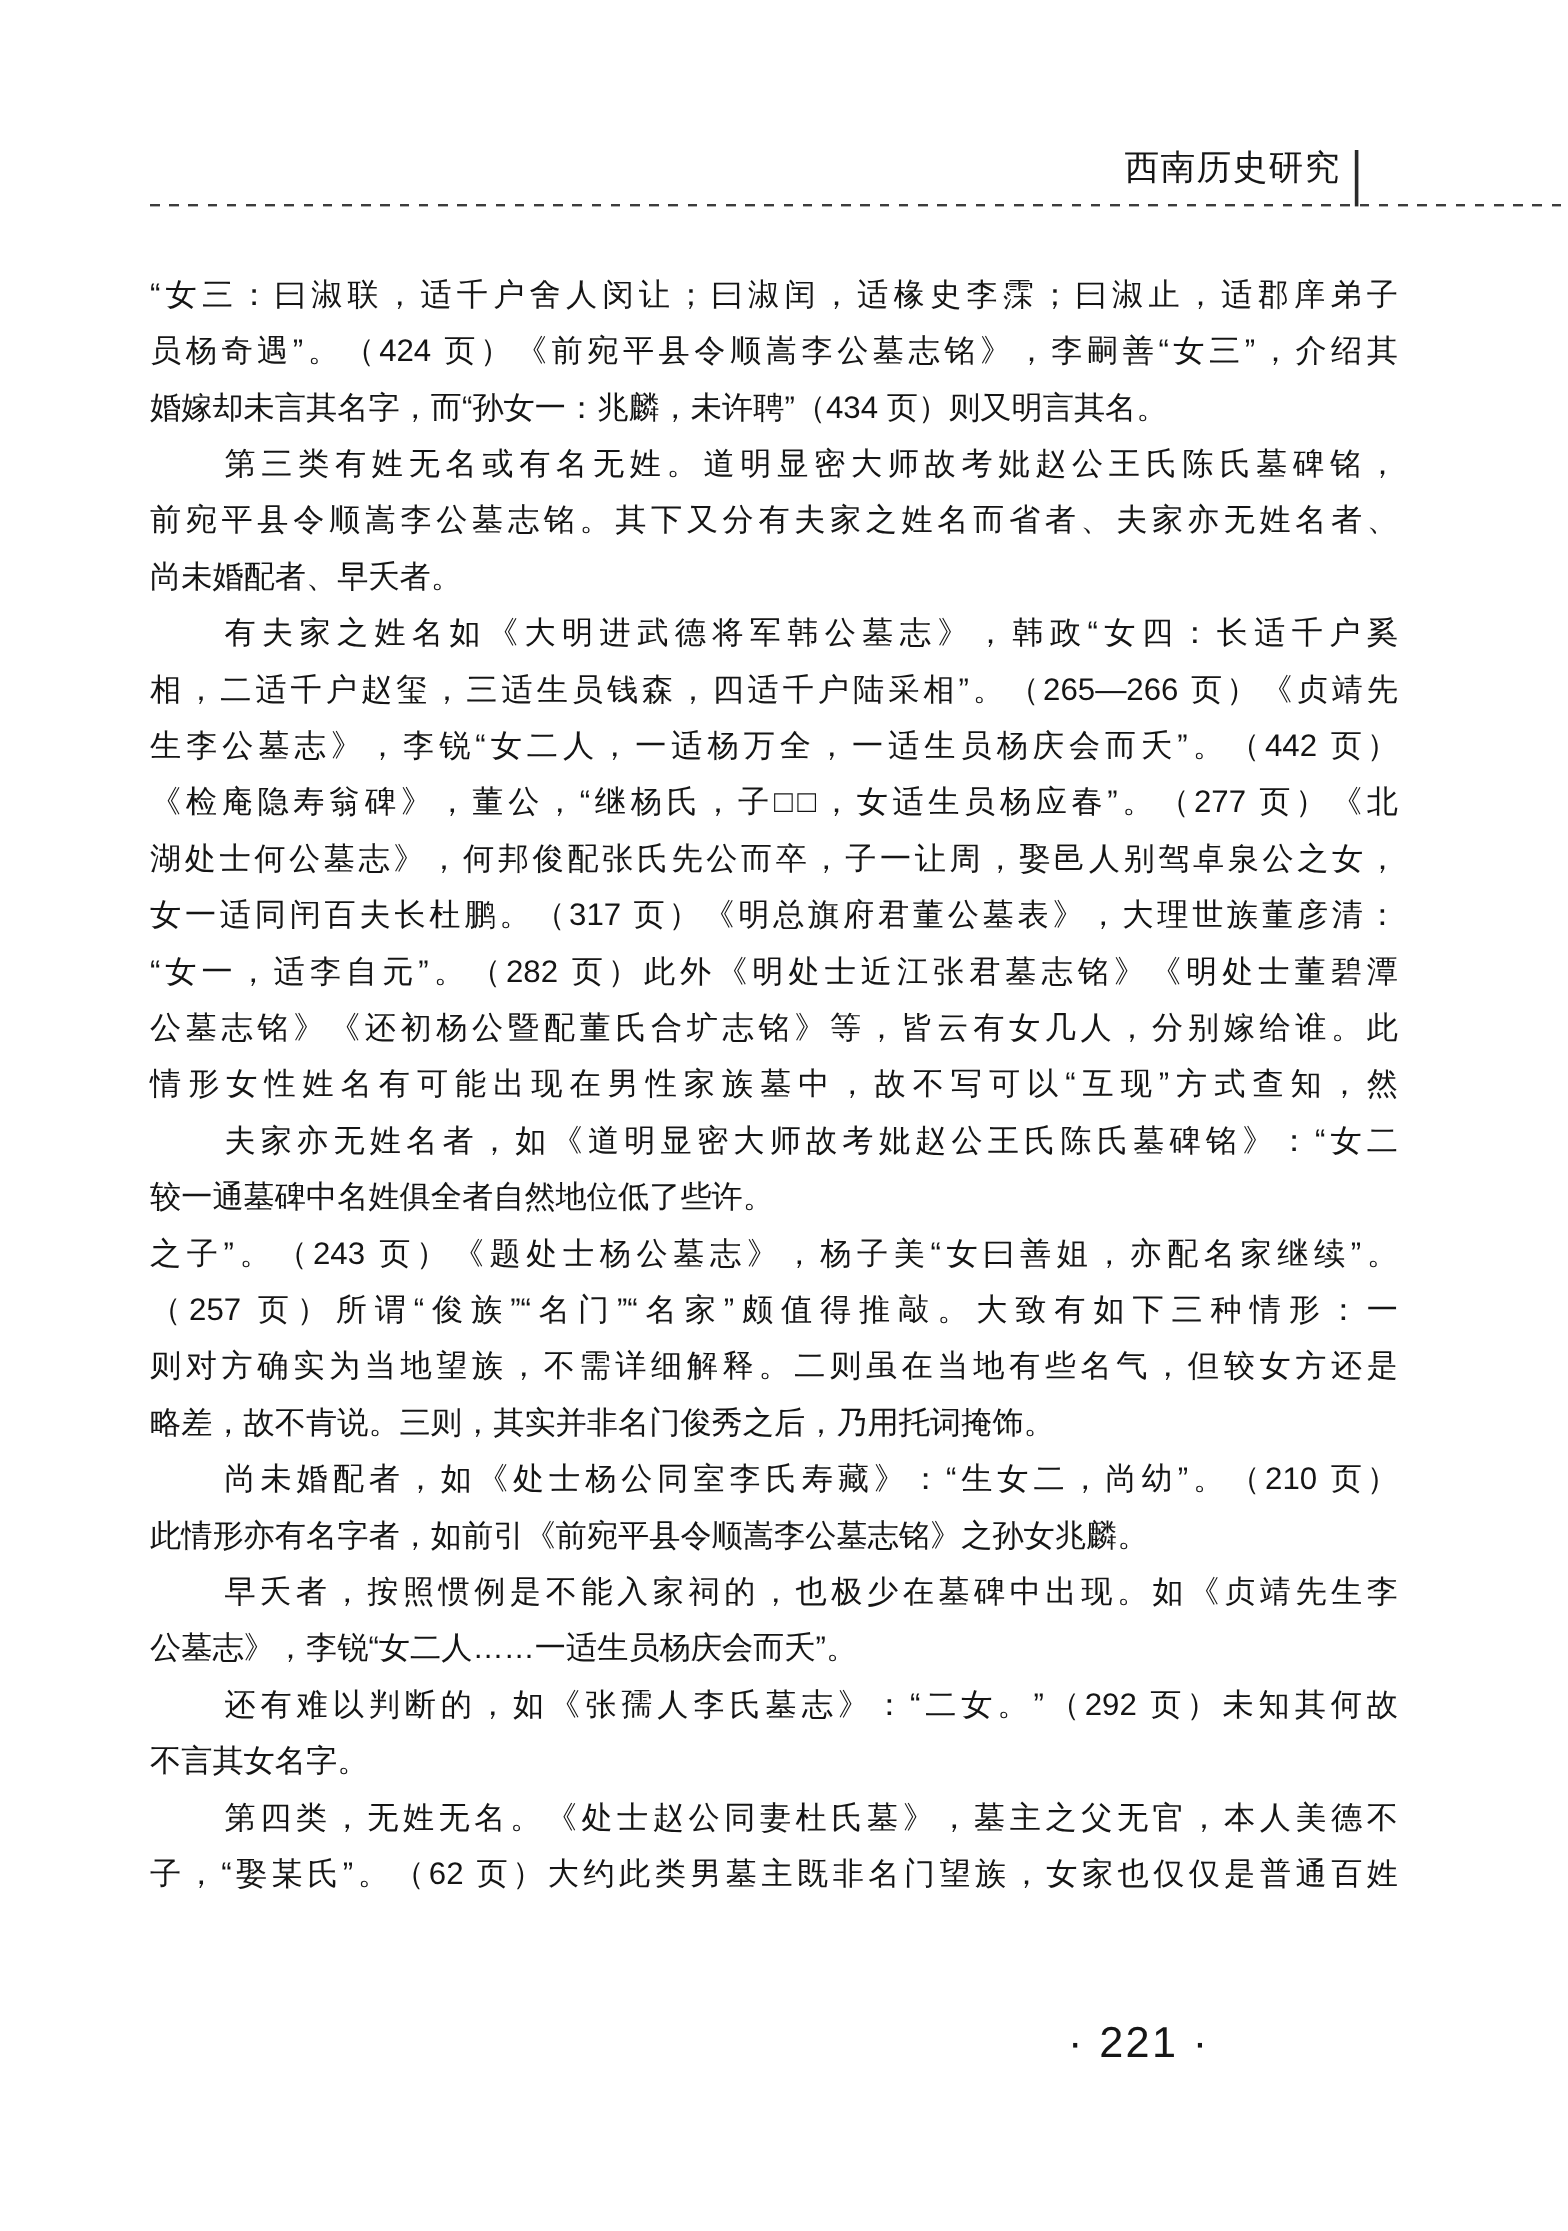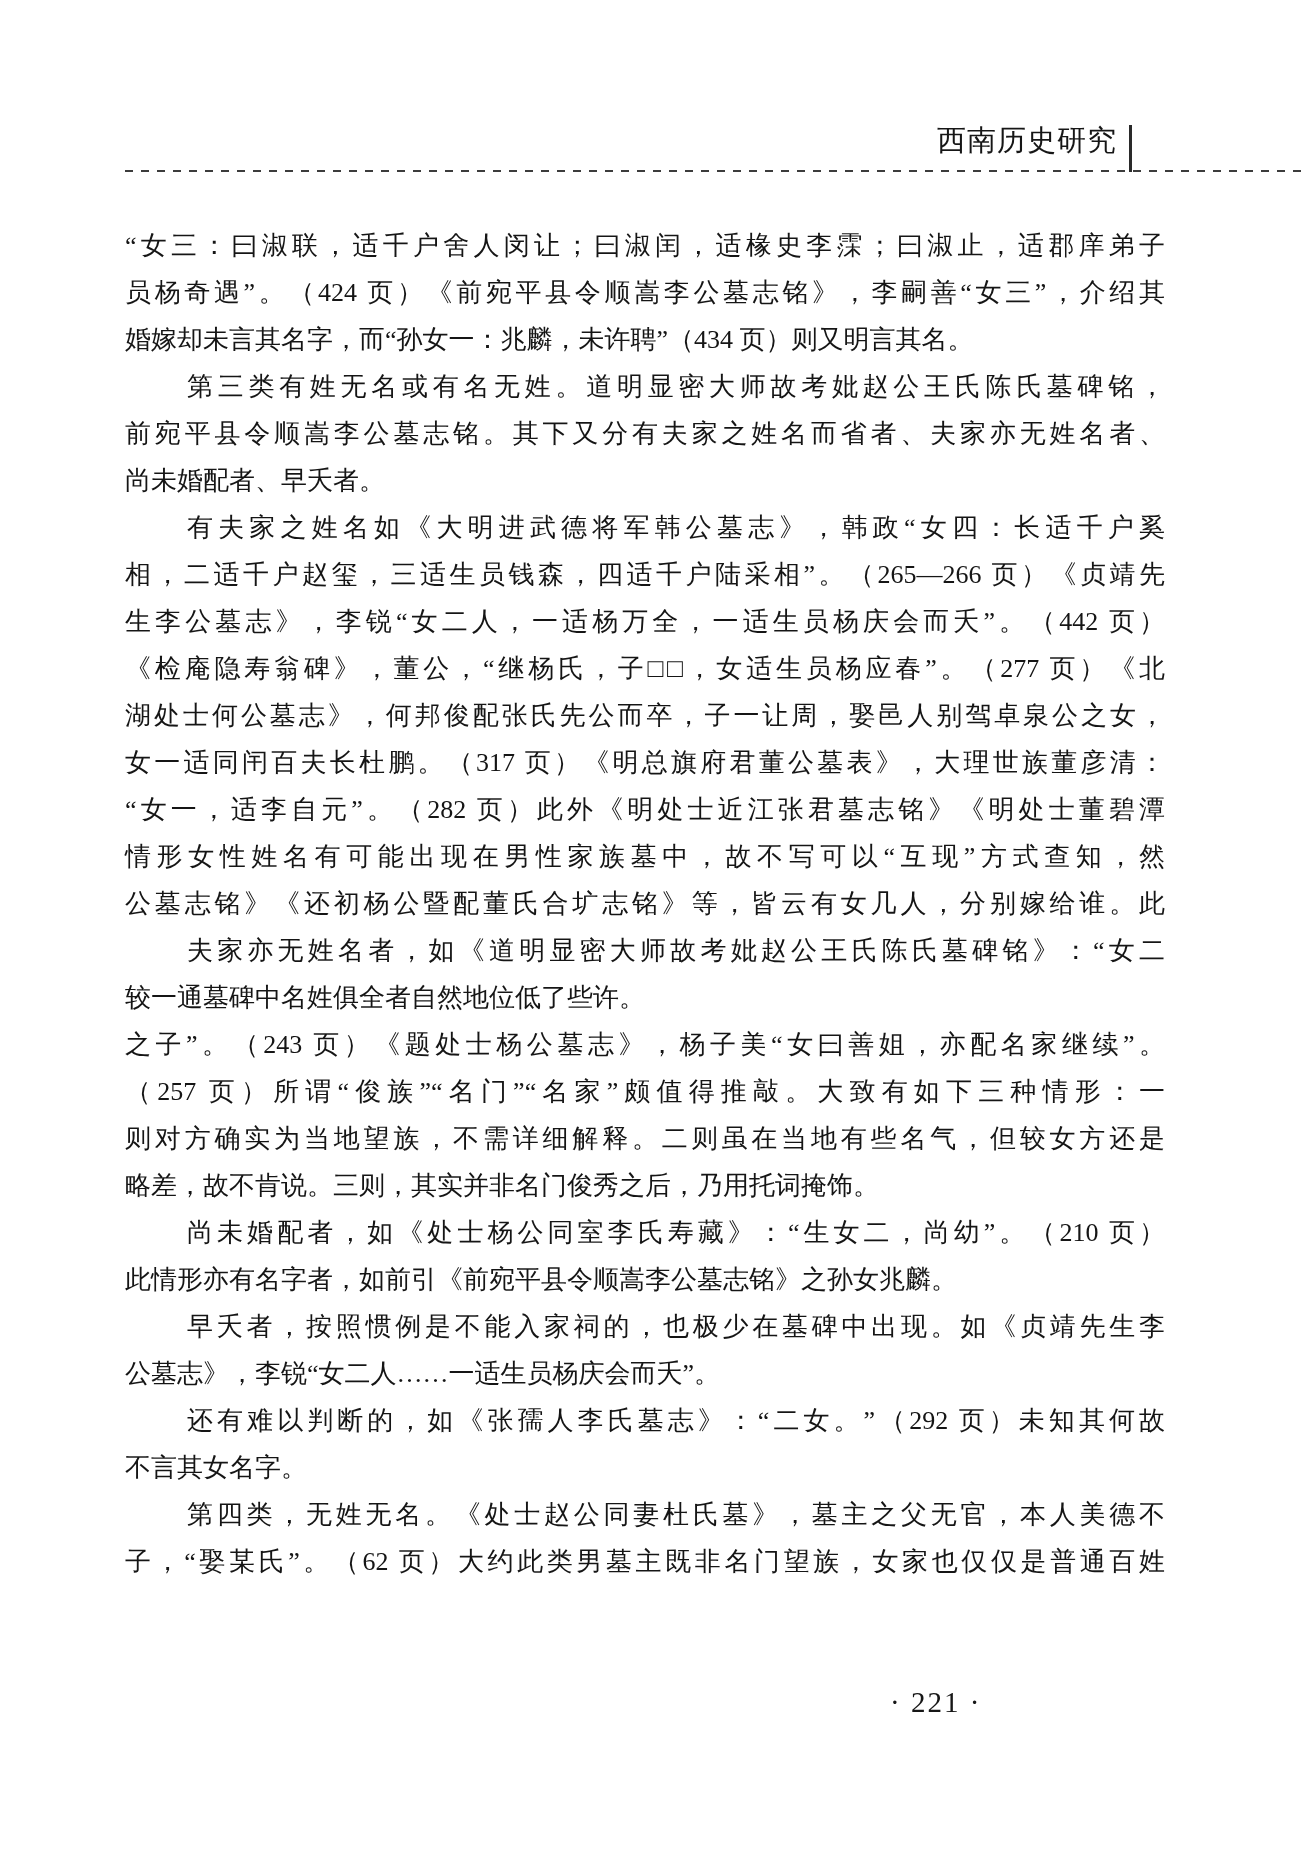--- a/index.html
+++ b/index.html
@@ -6,21 +6,21 @@
     margin: 0;
     padding: 0;
     background: #ffffff;
   }
   .page {
     position: relative;
     width: 1307px;
     height: 1859px;
     background: #ffffff;
     overflow: hidden;
-    font-family: Liberation Serif, serif;
+    font-family: Liberation Sans, sans-serif;
     color: #1c1c1c;
   }
   .header-title {
     position: absolute;
     top: 121px;
     left: 0;
     width: 1117px;
     text-align: right;
     font-size: 29px;
     line-height: 38px;
@@ -59,21 +59,21 @@
     text-align-last: justify;
     overflow: visible;
     white-space: normal;
   }
   .ln.pf { text-indent: 62px; }
   .ln.pl { text-align-last: left; }
   .page-number {
     position: absolute;
     left: 890px;
     top: 1684px;
-    font-size: 29px;
+    font-size: 36px;
     line-height: 36px;
     letter-spacing: 2px;
     color: #161616;
     white-space: nowrap;
   }
 </style>
 </head>
 <body>
 
 <div class="page">
@@ -91,22 +91,22 @@
       <div class="ln pf">第三类有姓无名或有名无姓。道明显密大师故考妣赵公王氏陈氏墓碑铭，</div>
       <div class="ln">前宛平县令顺嵩李公墓志铭。其下又分有夫家之姓名而省者、夫家亦无姓名者、</div>
       <div class="ln pl">尚未婚配者、早夭者。</div>
       <div class="ln pf">有夫家之姓名如《大明进武德将军韩公墓志》，韩政“女四：长适千户奚</div>
       <div class="ln">相，二适千户赵玺，三适生员钱森，四适千户陆采相”。（265—266 页）《贞靖先</div>
       <div class="ln">生李公墓志》，李锐“女二人，一适杨万全，一适生员杨庆会而夭”。（442 页）</div>
       <div class="ln">《检庵隐寿翁碑》，董公，“继杨氏，子□□，女适生员杨应春”。（277 页）《北</div>
       <div class="ln">湖处士何公墓志》，何邦俊配张氏先公而卒，子一让周，娶邑人别驾卓泉公之女，</div>
       <div class="ln">女一适同闬百夫长杜鹏。（317 页）《明总旗府君董公墓表》，大理世族董彦清：</div>
       <div class="ln">“女一，适李自元”。（282 页）此外《明处士近江张君墓志铭》《明处士董碧潭</div>
+      <div class="ln">公墓志铭》《还初杨公暨配董氏合圹志铭》等，皆云有女几人，分别嫁给谁。此</div>
       <div class="ln">情形女性姓名有可能出现在男性家族墓中，故不写可以“互现”方式查知，然</div>
-      <div class="ln">公墓志铭》《还初杨公暨配董氏合圹志铭》等，皆云有女几人，分别嫁给谁。此</div>
       <div class="ln pf">夫家亦无姓名者，如《道明显密大师故考妣赵公王氏陈氏墓碑铭》：“女二</div>
       <div class="ln pl">较一通墓碑中名姓俱全者自然地位低了些许。</div>
       <div class="ln">之子”。（243 页）《题处士杨公墓志》，杨子美“女曰善姐，亦配名家继续”。</div>
       <div class="ln">（257 页）所谓“俊族”“名门”“名家”颇值得推敲。大致有如下三种情形：一</div>
       <div class="ln">则对方确实为当地望族，不需详细解释。二则虽在当地有些名气，但较女方还是</div>
       <div class="ln pl">略差，故不肯说。三则，其实并非名门俊秀之后，乃用托词掩饰。</div>
       <div class="ln pf">尚未婚配者，如《处士杨公同室李氏寿藏》：“生女二，尚幼”。（210 页）</div>
       <div class="ln pl">此情形亦有名字者，如前引《前宛平县令顺嵩李公墓志铭》之孙女兆麟。</div>
       <div class="ln pf">早夭者，按照惯例是不能入家祠的，也极少在墓碑中出现。如《贞靖先生李</div>
       <div class="ln pl">公墓志》，李锐“女二人……一适生员杨庆会而夭”。</div>

